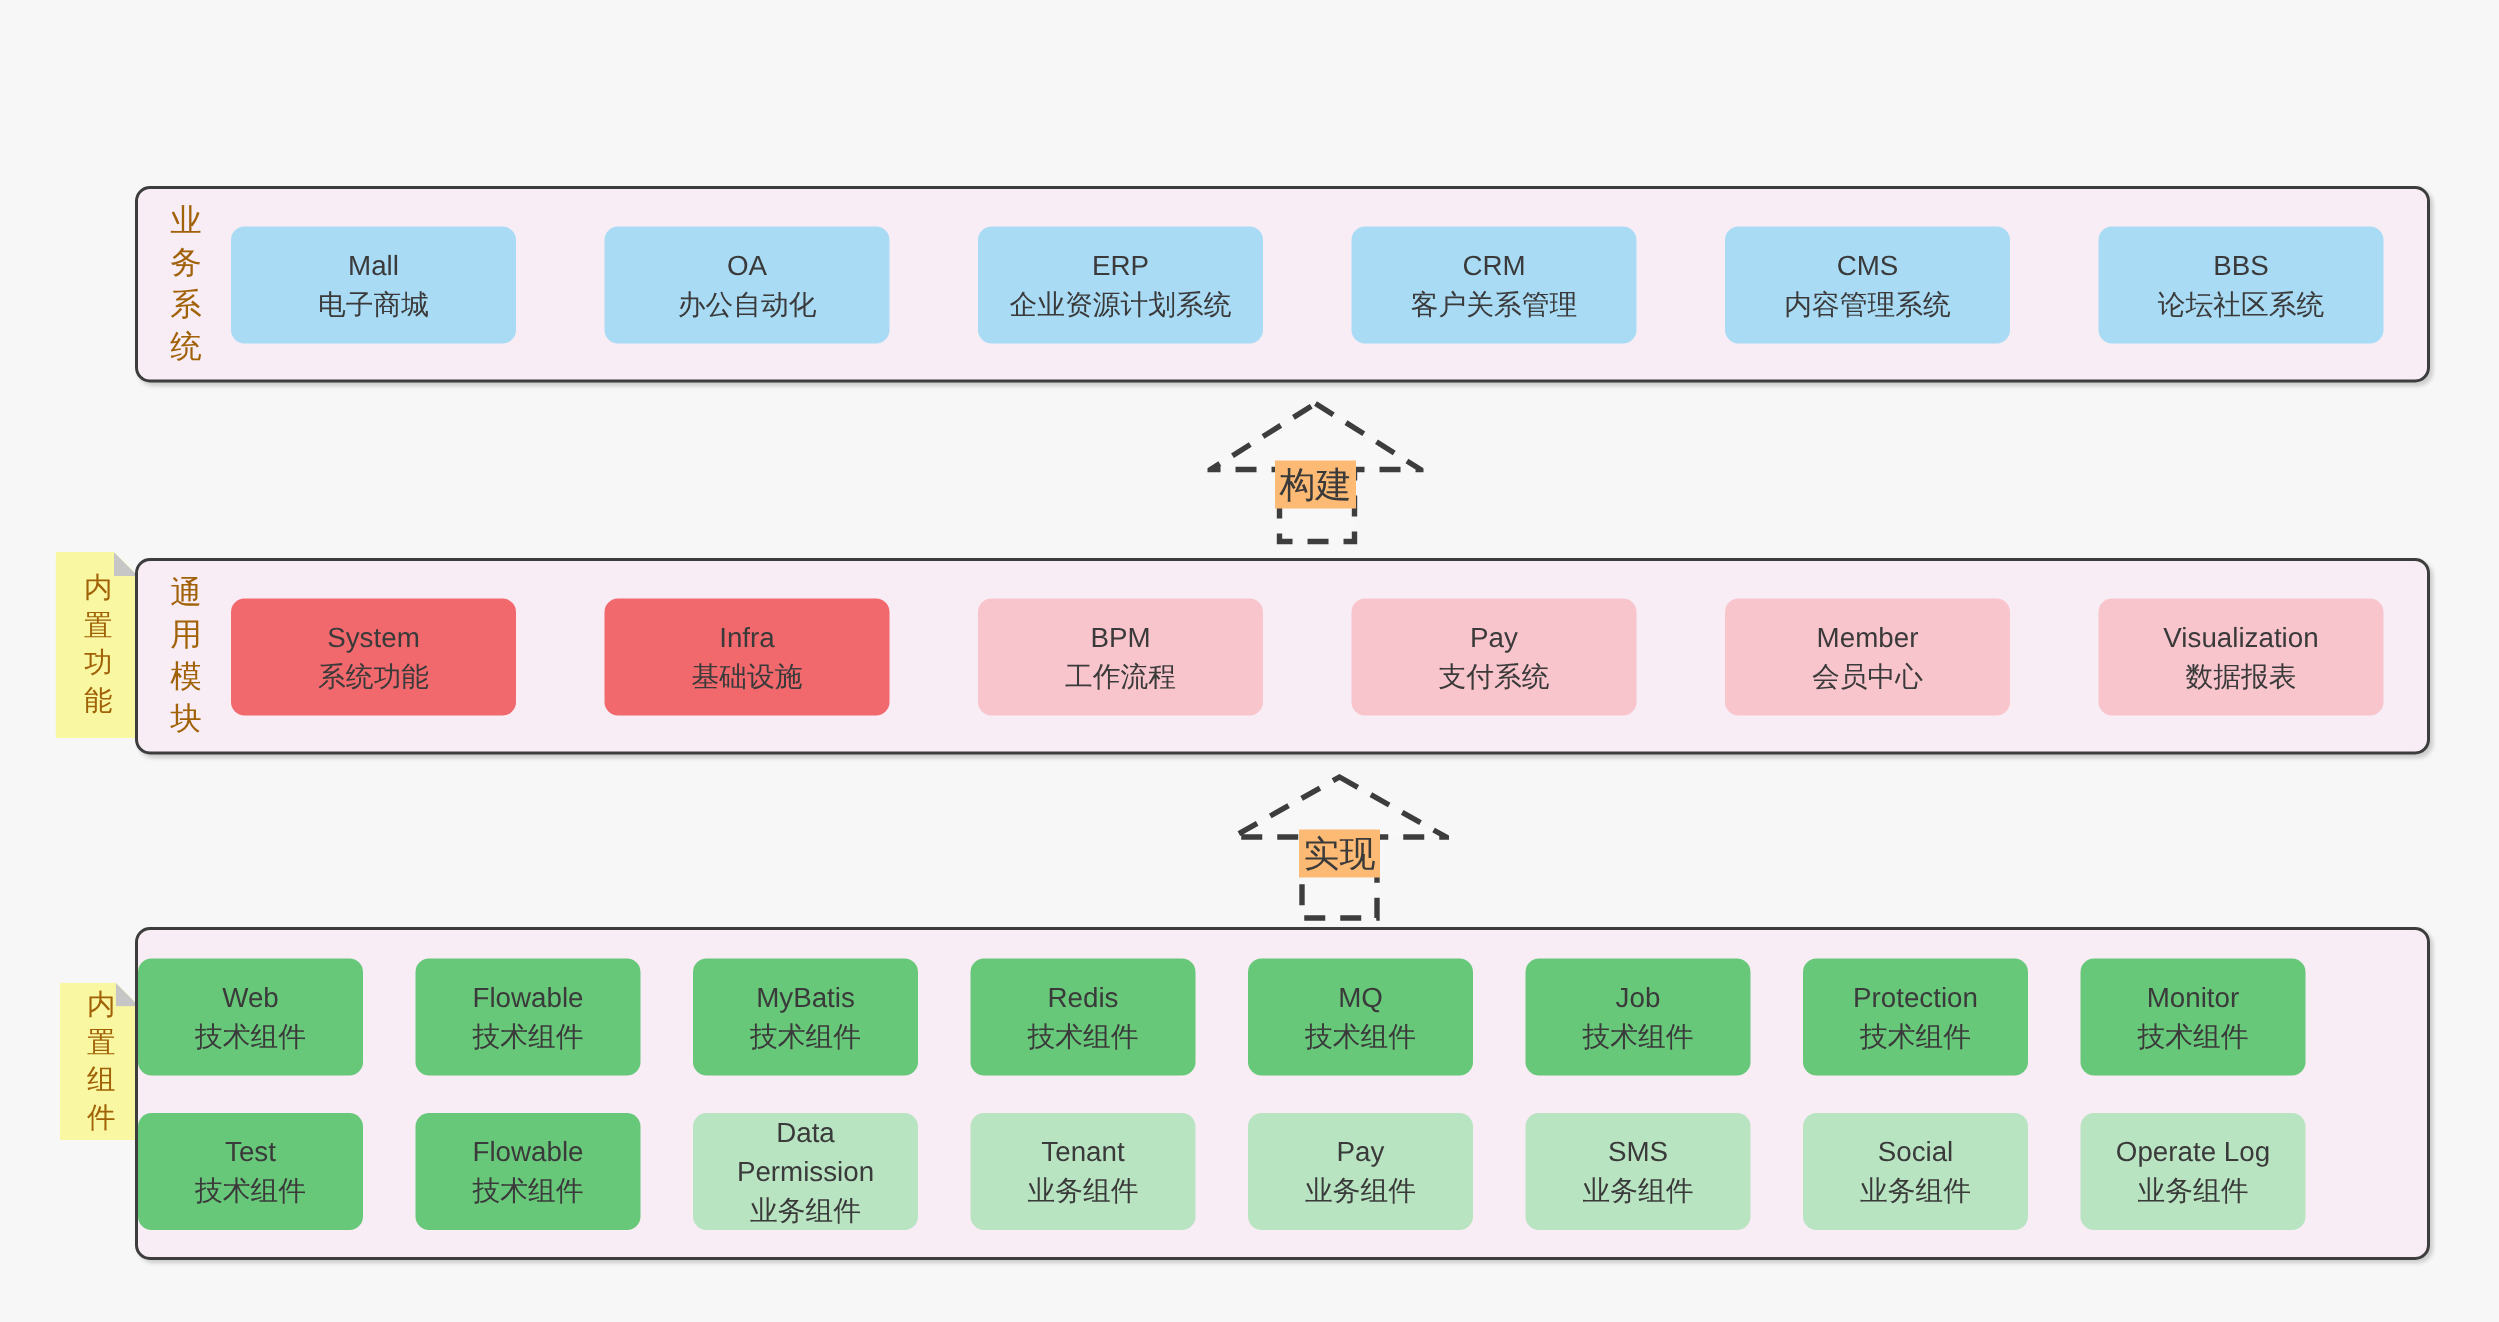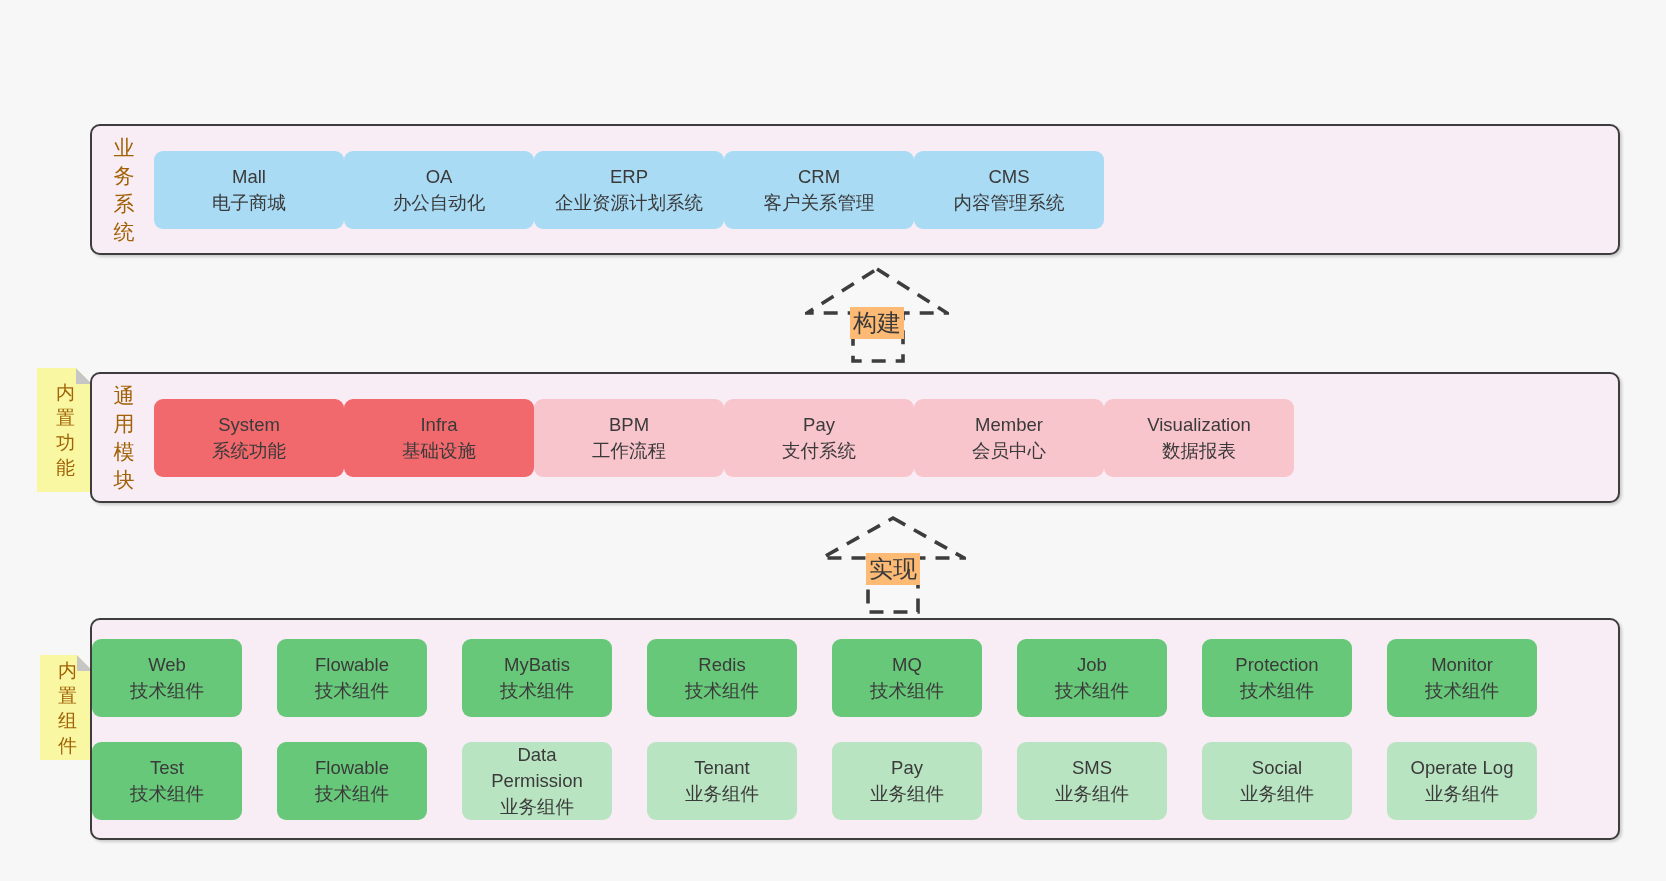--- a/index.html
+++ b/index.html
@@ -14,21 +14,21 @@
 
   .panel{
     position:absolute;left:90px;width:1530px;z-index:1;
     background:var(--panel_bg);border:2px solid var(--panel_border);border-radius:10px;
     box-shadow:2px 2px 3px rgba(0,0,0,.18);
     display:flex;align-items:center;
   }
   .vlabel{width:62px;flex:none;display:flex;justify-content:center;align-items:center}
   .vtext{width:23px;font-size:21px;line-height:28px;text-align:right;word-break:break-all;color:#a16207}
 
-  .boxes{display:flex;}
+  .boxes{display:flex;gap:59px}
   .boxes8{display:flex;gap:35px}
   .rows{display:flex;flex-direction:column;gap:25px}
 
   .box{
     border-radius:9px;display:flex;flex-direction:column;align-items:center;justify-content:center;
     text-align:center;font-size:18.5px;line-height:26px;padding:0 8px;color:var(--text);
   }
   .b6{width:190px;height:78px}
   .b8{width:150px;height:78px}
   .blue{background:var(--blue)}
@@ -98,20 +98,24 @@
         <div>企业资源计划系统</div>
       </div>
       <div class="box b6 blue">
         <div>CRM</div>
         <div>客户关系管理</div>
       </div>
       <div class="box b6 blue">
         <div>CMS</div>
         <div>内容管理系统</div>
       </div>
+      <div class="box b6 blue">
+        <div>BBS</div>
+        <div>论坛社区系统</div>
+      </div>
     </div>
   </section>
 
   <svg class="arrow" id="arrow-build" width="144" height="98" viewBox="0 0 144 98">
     <polygon points="72,3 142,47 98,47 98,95 48,95 48,47 2,47"></polygon>
   </svg>
   <div class="arrow-label" id="arrow-build-label">构建</div>
 
   <section class="panel" id="panel-modules">
     <div class="vlabel">

